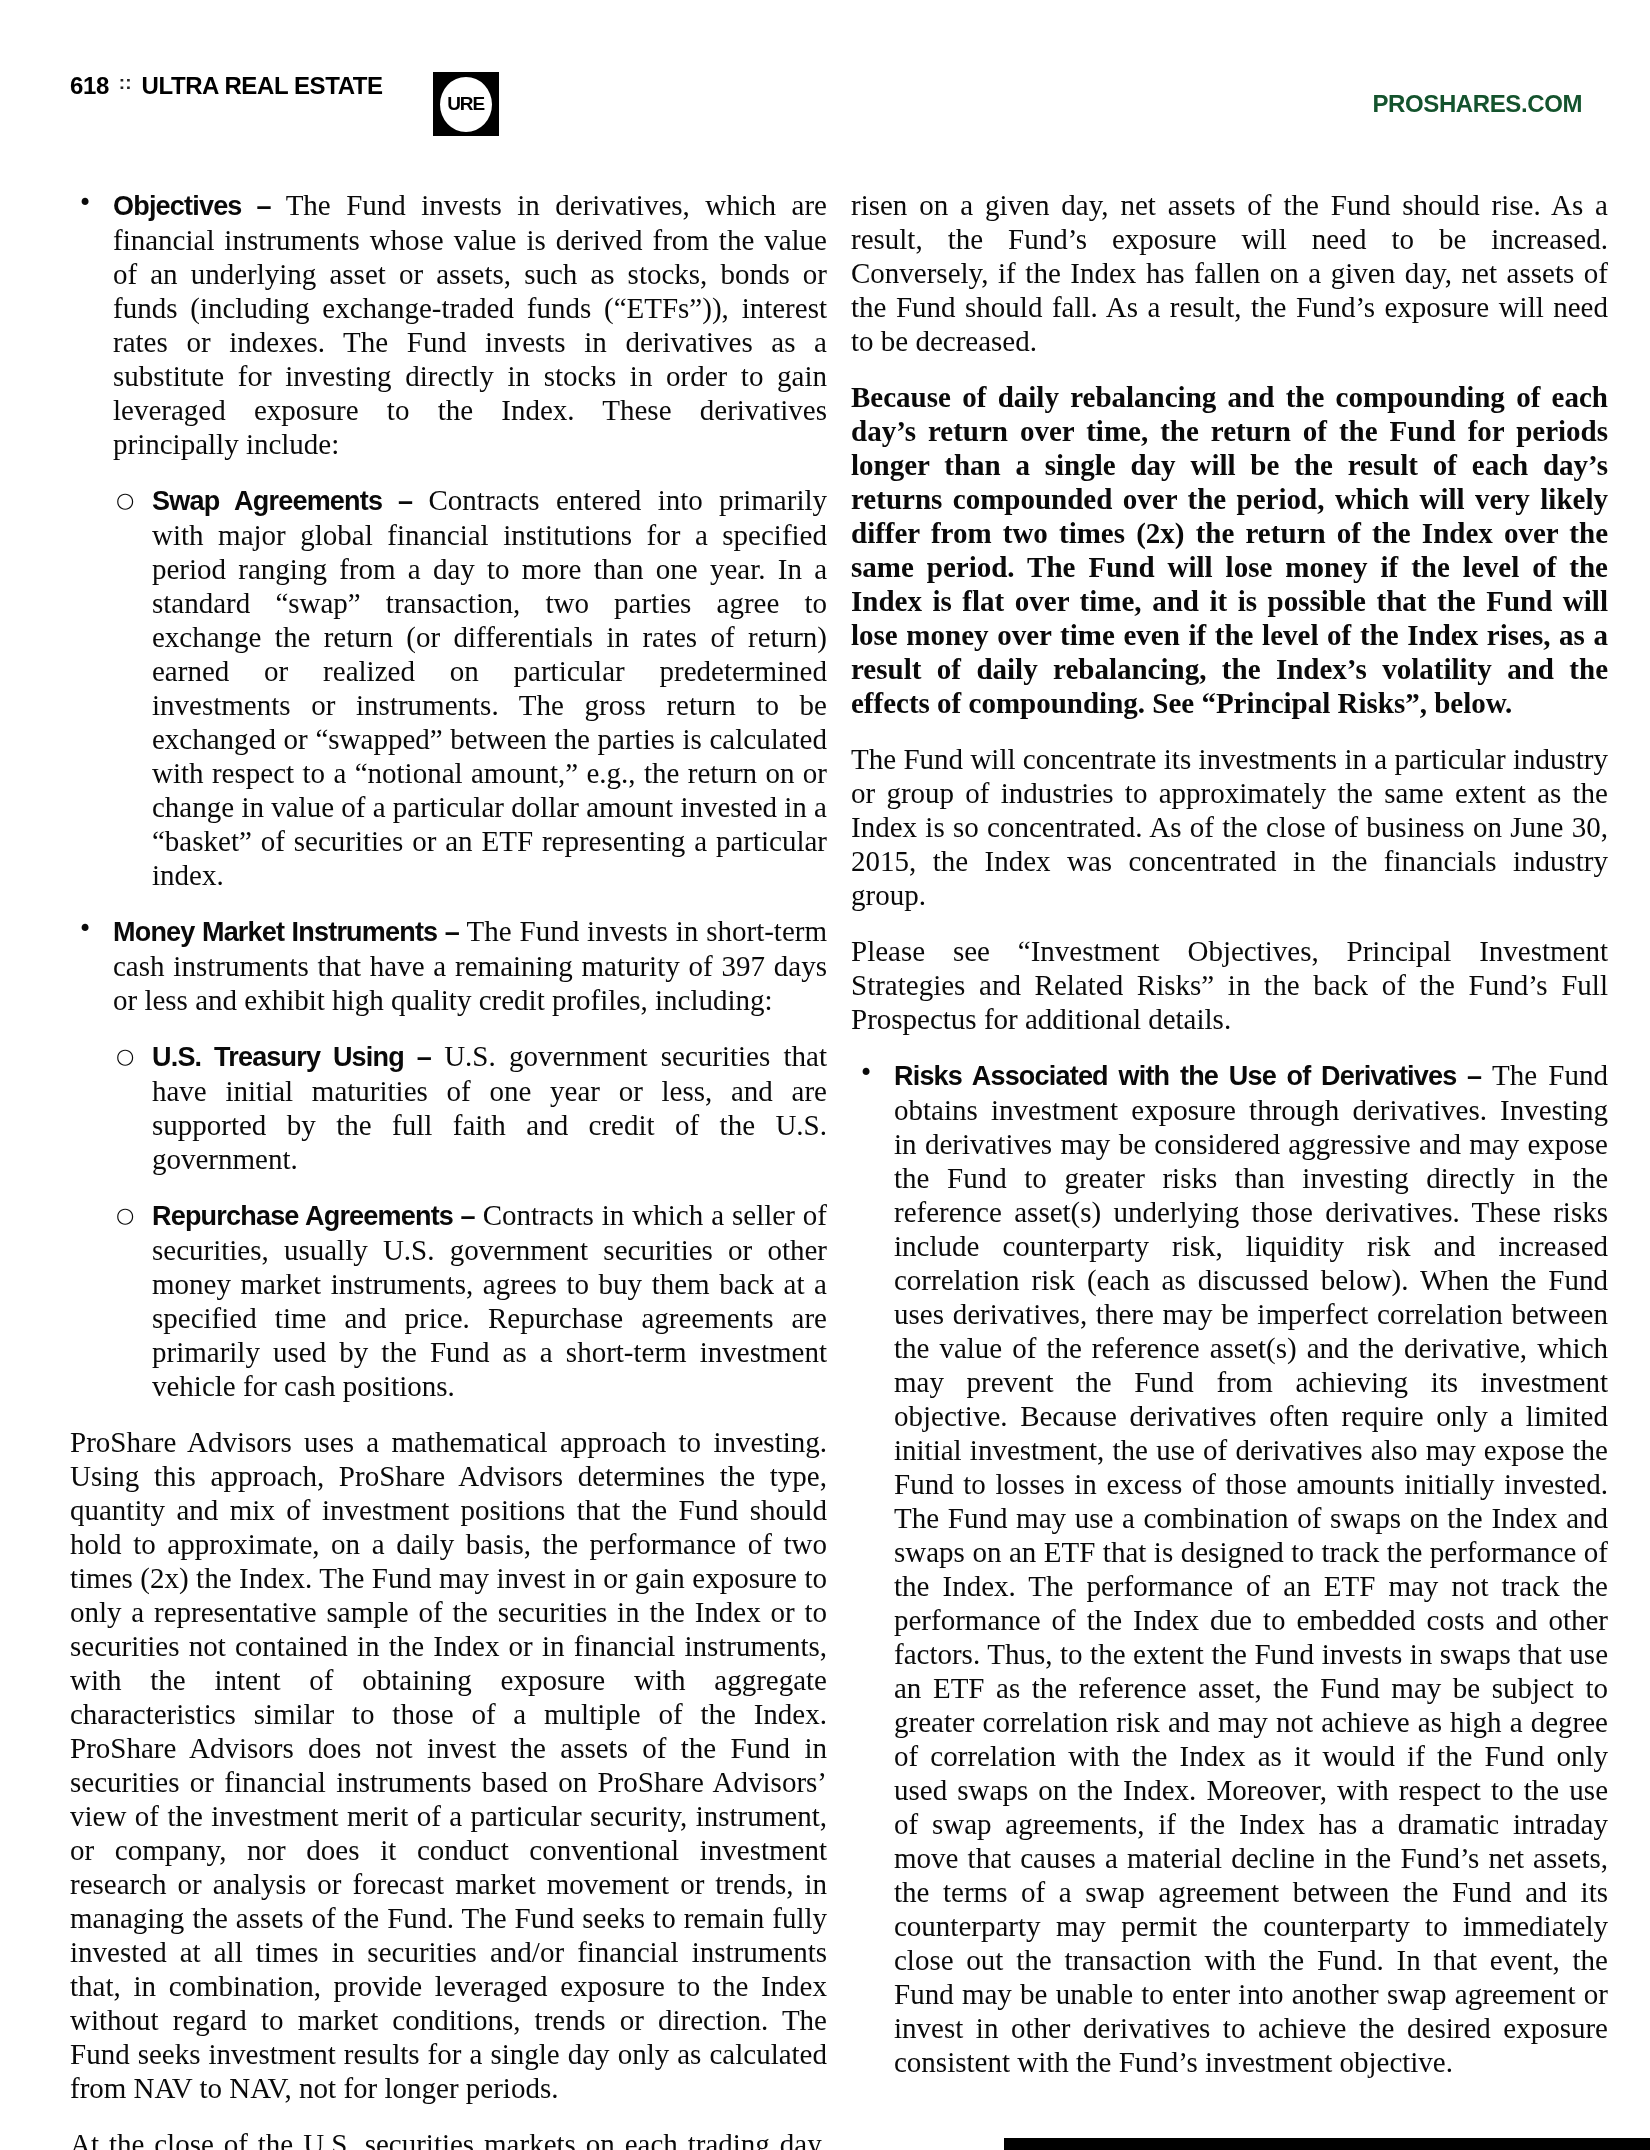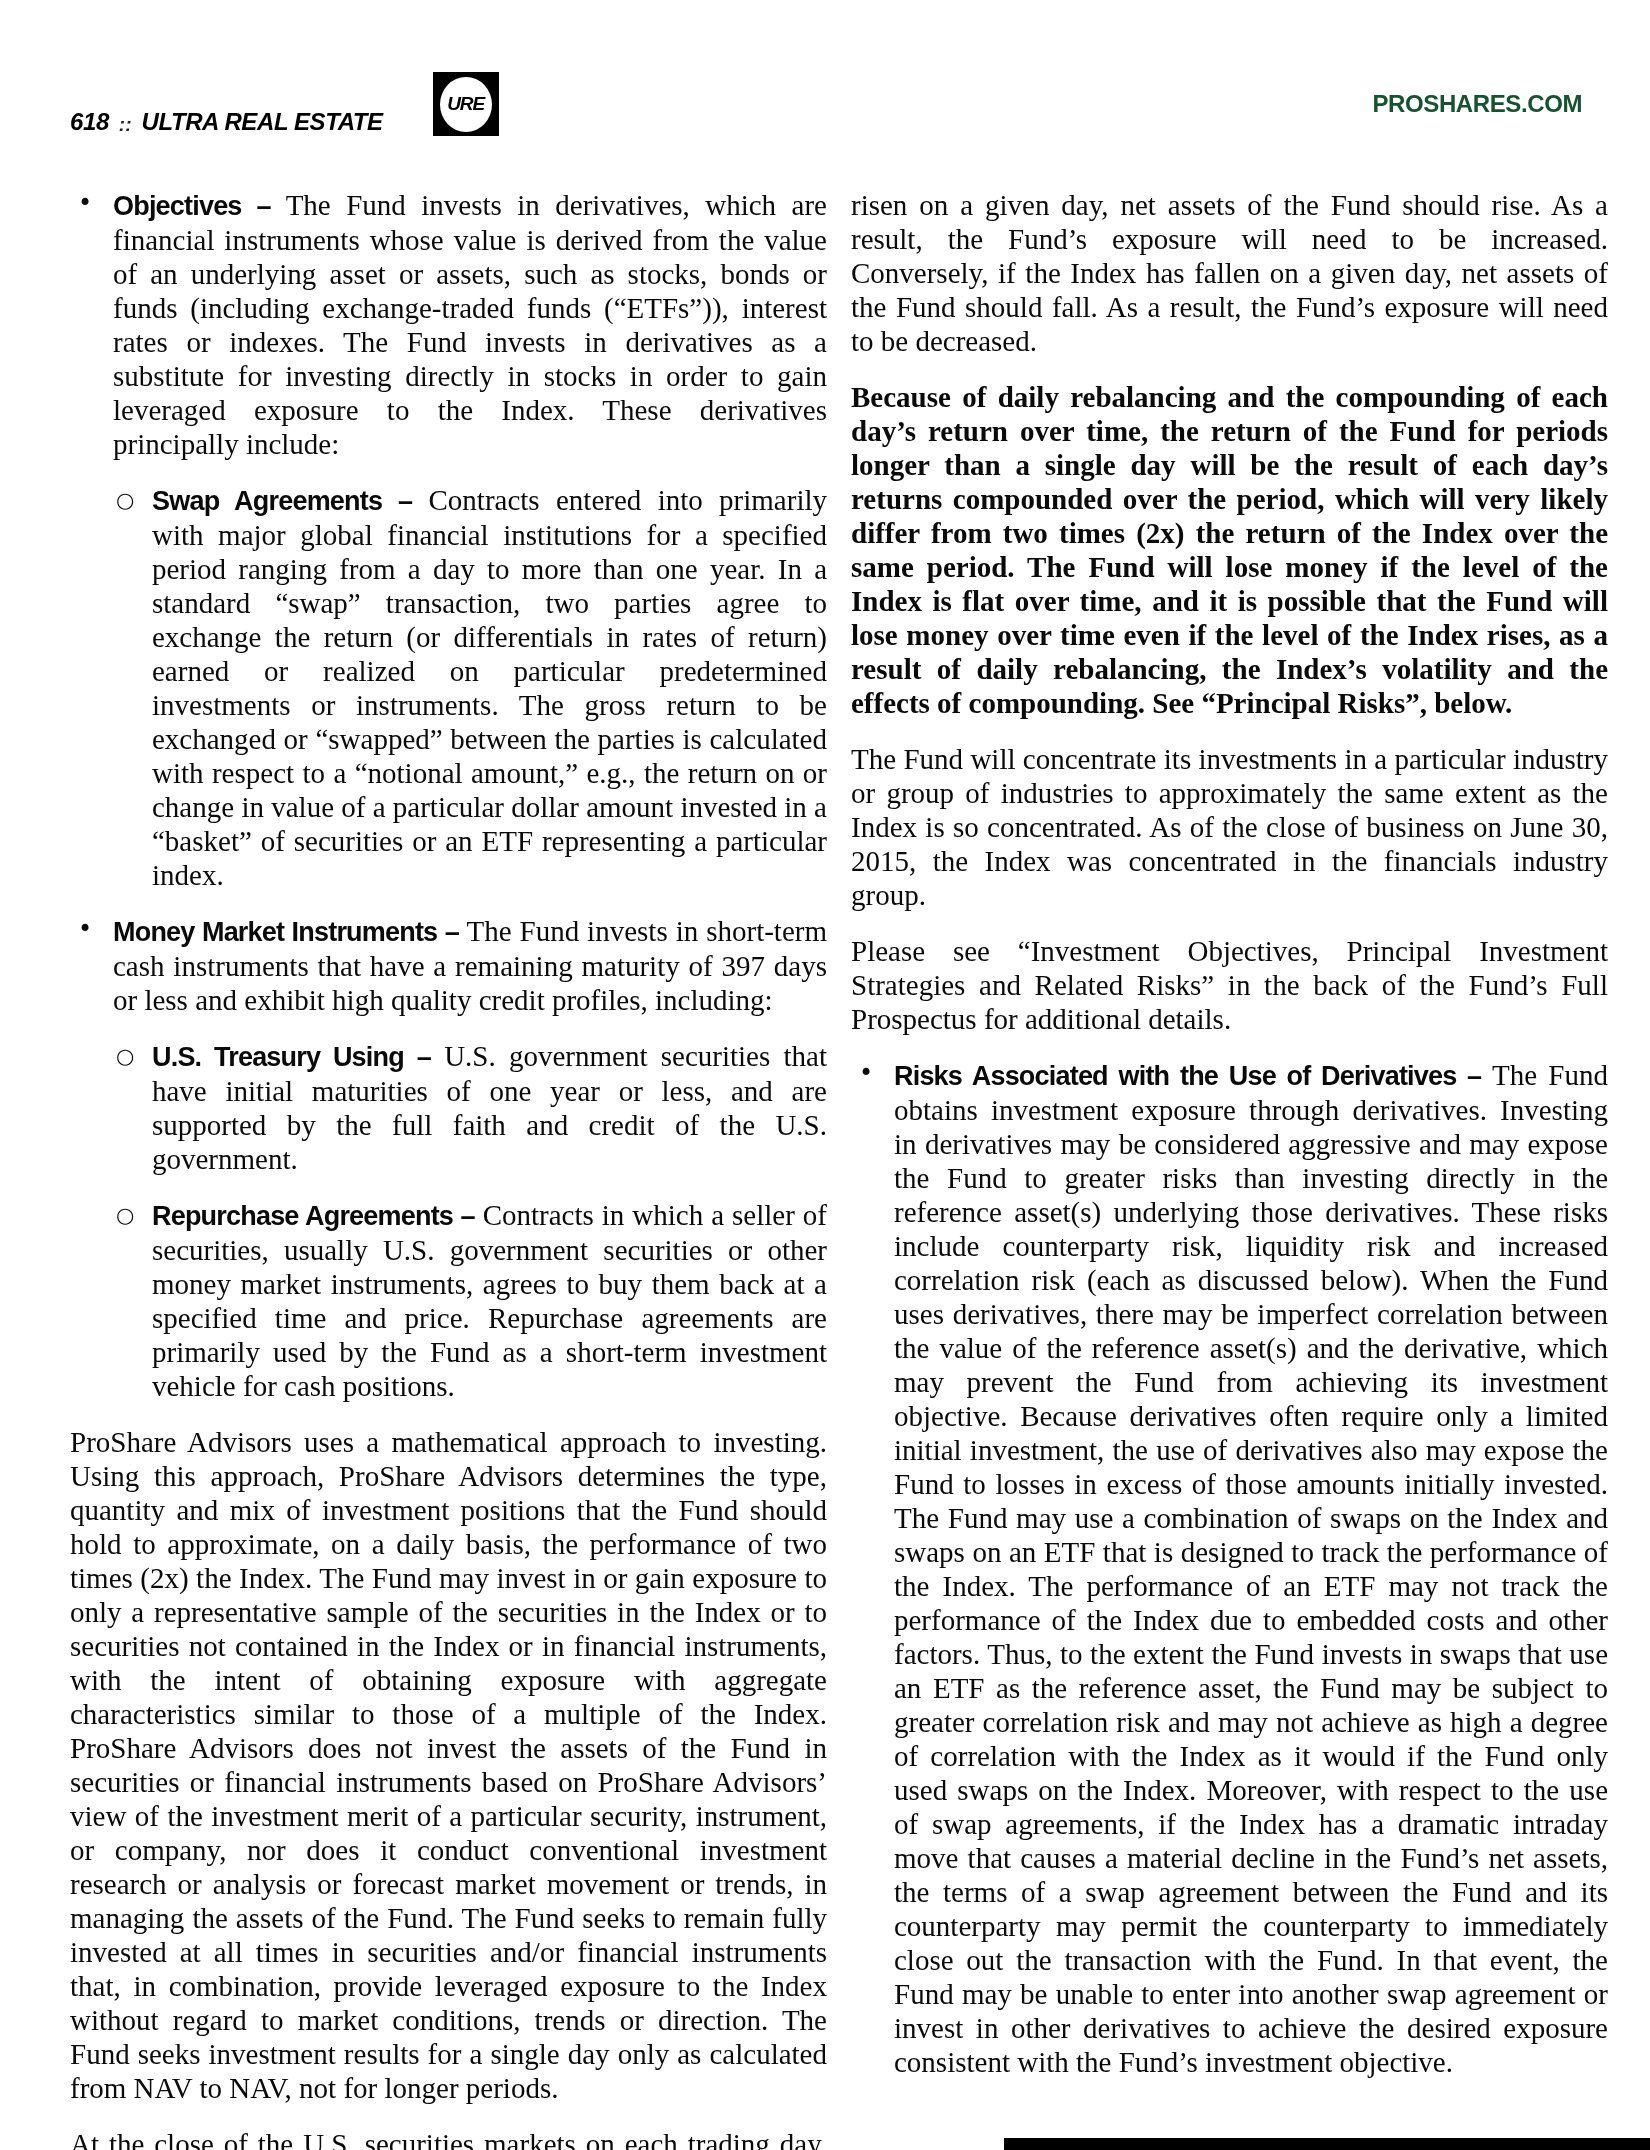--- a/index.html
+++ b/index.html
@@ -7,21 +7,21 @@
     position:relative; width:1650px; height:2150px;
     background:#ffffff; color:#0a0a0a; overflow:hidden;
   }
 
   
   .header {
     position:absolute; top:72px; left:70px; width:1512px;
     display:flex; align-items:center;
     font-family:"Liberation Sans","DejaVu Sans",sans-serif;
   }
-  .header-left { display:flex; align-items:flex-end;font-style:italic; }
+  .header-left { display:flex; align-items:flex-start; }
   .pagenum, .fund {
     font-weight:700; font-size:24px; letter-spacing:-0.4px; color:#000;
   }
   .sep { font-weight:700; font-size:19px; margin:0 10px; color:#222; }
   .logo {
     margin-left:50px; width:66px; height:64px; background:#000;
     display:flex; align-items:center; justify-content:center; flex:0 0 auto;
   }
   .logo-oval {
     width:52px; height:55px; background:#fff; border-radius:50%;

